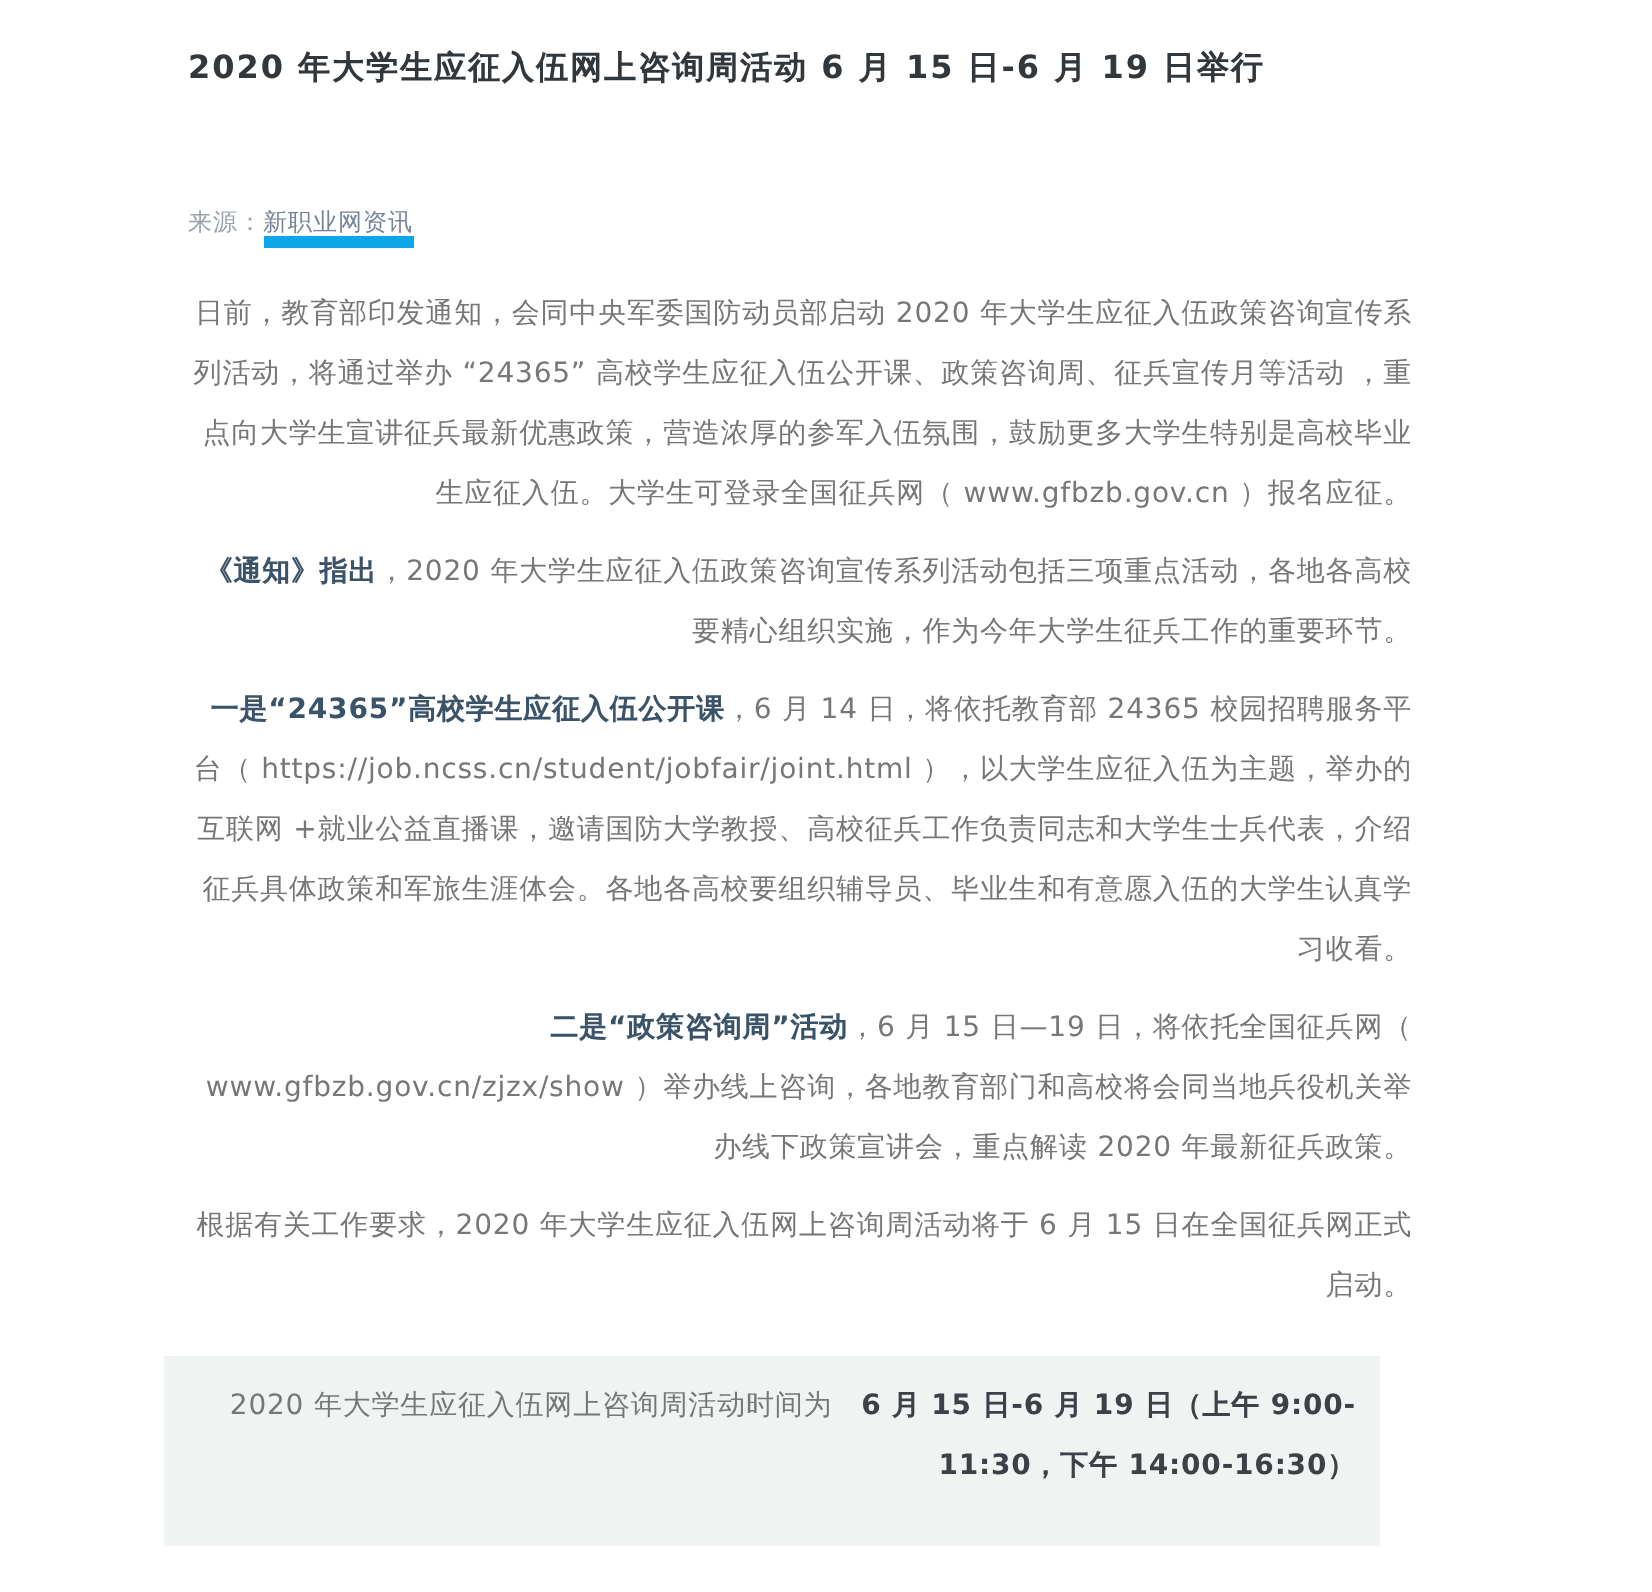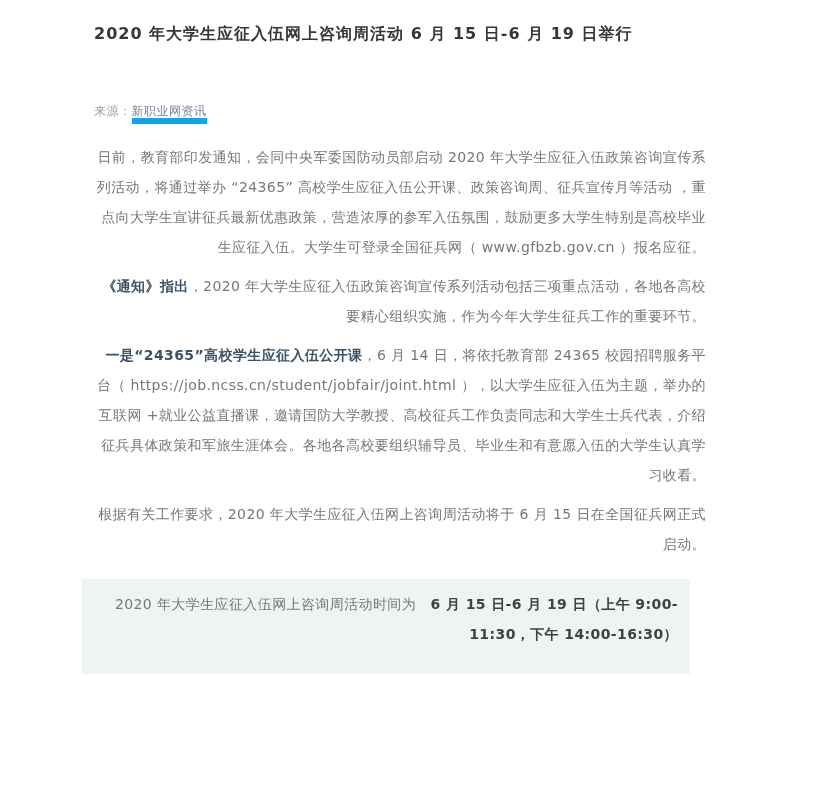--- a/index.html
+++ b/index.html
@@ -78,20 +78,21 @@
   <h1 class="title">2020 年大学生应征入伍网上咨询周活动 6 月 15 日-6 月 19 日举行</h1>
 
   <div class="source">
     <span>来源：</span><a>新职业网资讯</a>
   </div>
 
   <div class="body-block">
       <p class="para"><span>日前，教育部印发通知，会同中央军委国防动员部启动 2020 年大学生应征入伍政策咨询宣传系列活动，将通过举办 “24365” 高校学生应征入伍公开课、政策咨询周、征兵宣传月等活动 ，重点向大学生宣讲征兵最新优惠政策，营造浓厚的参军入伍氛围，鼓励更多大学生特别是高校毕业生应征入伍。大学生可登录全国征兵网（ www.gfbzb.gov.cn ）报名应征。</span></p>
       <p class="para"><span class="b">《通知》指出</span><span>，2020 年大学生应征入伍政策咨询宣传系列活动包括三项重点活动，各地各高校要精心组织实施，作为今年大学生征兵工作的重要环节。</span></p>
       <p class="para"><span class="b">一是“24365”高校学生应征入伍公开课</span><span>，6 月 14 日，将依托教育部 24365 校园招聘服务平台（ https://job.ncss.cn/student/jobfair/joint.html ），以大学生应征入伍为主题，举办的互联网 +就业公益直播课，邀请国防大学教授、高校征兵工作负责同志和大学生士兵代表，介绍征兵具体政策和军旅生涯体会。各地各高校要组织辅导员、毕业生和有意愿入伍的大学生认真学习收看。</span></p>
+      <p class="para"><span class="b">二是“政策咨询周”活动</span><span>，6 月 15 日—19 日，将依托全国征兵网（ www.gfbzb.gov.cn/zjzx/show ）举办线上咨询，各地教育部门和高校将会同当地兵役机关举办线下政策宣讲会，重点解读 2020 年最新征兵政策。</span></p>
       <p class="para"><span>根据有关工作要求，2020 年大学生应征入伍网上咨询周活动将于 6 月 15 日在全国征兵网正式启动。</span></p>
     </div>
 
   <div class="highlight-block">
       <p class="para"><span>2020 年大学生应征入伍网上咨询周活动时间为　</span><span class="b">6 月 15 日-6 月 19 日（上午 9:00-11:30，下午 14:00-16:30）</span></p>
     </div>
 
 </div>
 
 </body></html>

